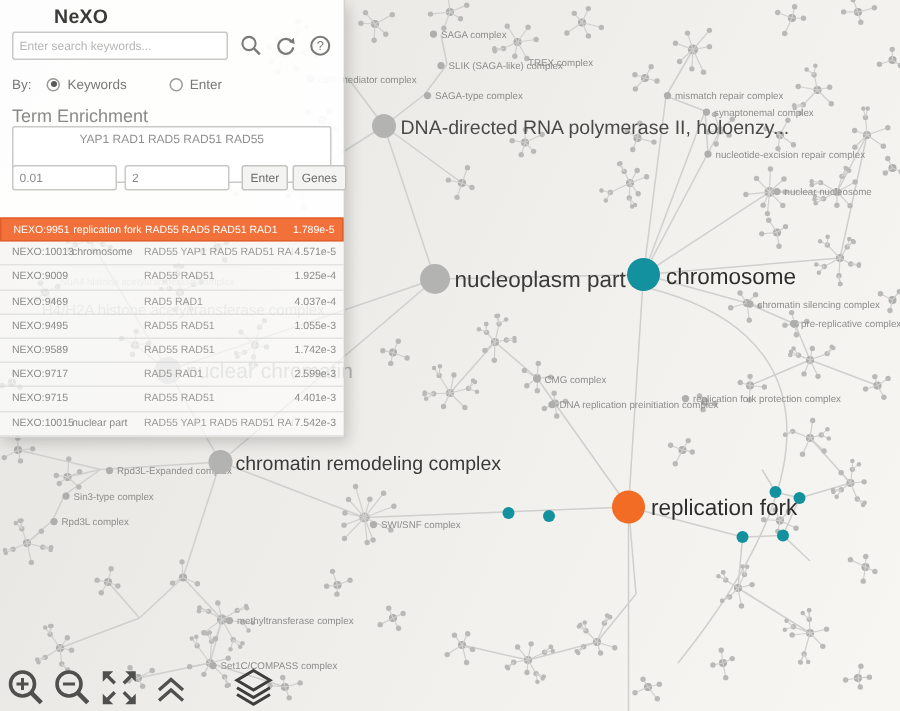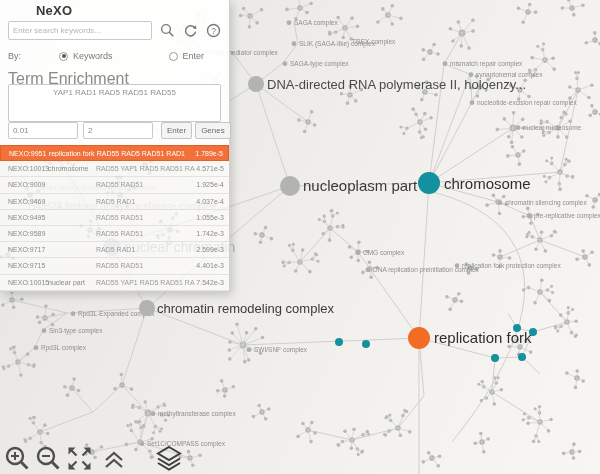--- a/index.html
+++ b/index.html
@@ -19,32 +19,32 @@
   }
   .panel-top{position:absolute;top:0;left:0;right:0;height:145px;background:rgba(255,255,255,0.93);}
   .app-title{position:absolute;top:3px;left:9px;font-size:13px;font-weight:bold;color:#3a3a38;letter-spacing:0.2px;margin-left:27px;}
   .search-row{position:absolute;top:21px;left:8px;display:flex;align-items:center;}
   .search-input{
     width:134px;height:15px;border:1px solid #c9c9c7;background:#fff;
     font-size:8px;color:#555;padding:1px 4px;outline:none;border-radius:2px;
   }
   .search-input::placeholder{color:#b5b5b3;}
   .icon-btn{width:16px;height:16px;margin-left:7px;display:flex;align-items:center;justify-content:center;cursor:pointer;}
-  .by-row{position:absolute;top:51px;left:8px;display:flex;align-items:center;font-size:9px;color:#787876;gap:28px;}
+  .by-row{position:absolute;top:51px;left:8px;display:flex;align-items:center;font-size:9px;color:#787876;}
   .by-label{margin-right:10px;}
   .radio{width:9px;height:9px;border:1px solid #9a9a98;border-radius:50%;background:#fff;position:relative;margin-right:5px;box-sizing:border-box;}
   .radio.checked::after{content:"";position:absolute;left:1.5px;top:1.5px;width:4px;height:4px;border-radius:50%;background:#5a5a58;}
   .radio-group{display:flex;align-items:center;margin-right:28px;}
-  .section-heading{position:absolute;top:70px;left:8px;font-size:16px;color:#8a8a88;}
+  .section-heading{position:absolute;top:70px;left:8px;font-size:12px;color:#8a8a88;}
   .query-box{
     position:absolute;top:84px;left:8px;width:203px;height:30px;border:1px solid #c9c9c7;
     background:rgba(255,255,255,0.85);font-size:8px;color:#909090;padding:3px 4px;resize:none;outline:none;
     font-family:"Liberation Sans",sans-serif;border-radius:2px;text-align:center;
   }
-  .params-row{position:absolute;top:110px;left:8px;display:flex;margin-top:12px;}
+  .params-row{position:absolute;top:110px;left:8px;display:flex;}
   .num-input{width:60px;height:13px;border:1px solid #c9c9c7;background:#fff;font-size:8px;color:#8a8a88;padding:1px 4px;outline:none;border-radius:2px;margin-right:5px;}
   .btn{height:17px;border:1px solid #c4c4c2;background:#f4f4f2;color:#6a6a68;font-size:8px;padding:0 5px;border-radius:2px;margin-left:3px;cursor:pointer;font-family:"Liberation Sans",sans-serif;}
   
   .results{position:absolute;top:145px;left:0;right:0;bottom:0;background:rgba(255,255,255,0.45);}
   .trow{
     display:flex;align-items:center;height:16.2px;box-sizing:border-box;
     border-bottom:1px solid rgba(210,210,208,0.55);font-size:7px;color:#8a8a88;
     background:rgba(255,255,255,0.38);cursor:pointer;
   }
   .trow.sel{background:#f2703a;border:1px solid #e05f2a;color:#fff;}

